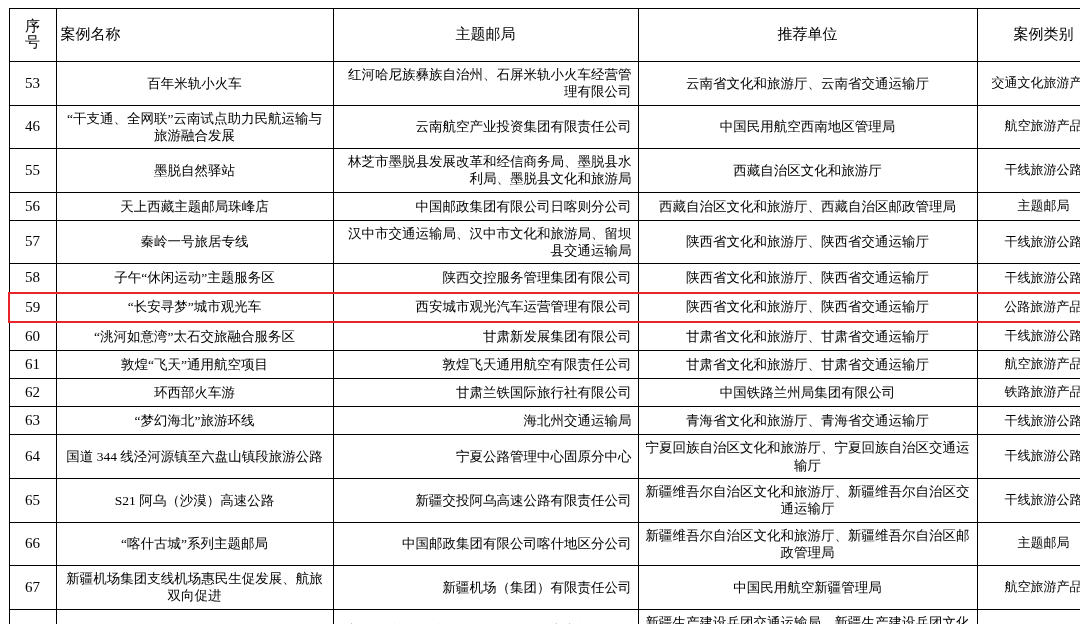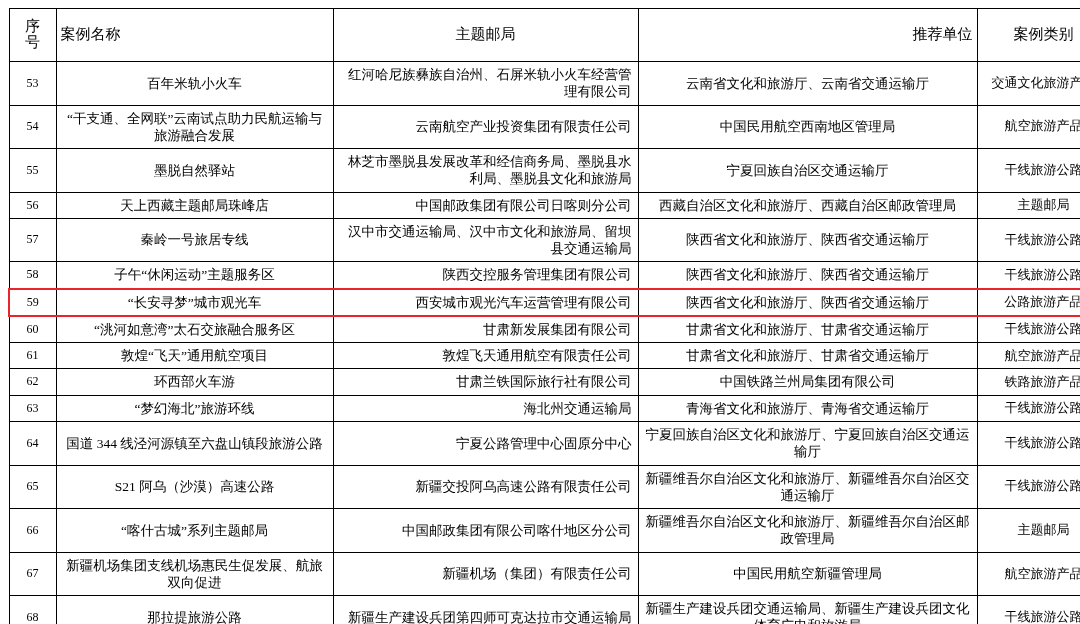--- a/index.html
+++ b/index.html
@@ -40,21 +40,21 @@
     font-weight: normal;
     font-size: 15px;
     padding: 6px 4px;
     height: 40px;
   }
   .col-num   { width: 38px;  text-align: center; }
   .col-name  { width: 268px; text-align: center; }
   .col-apply { width: 296px; text-align: right; }
   .col-recom { width: 330px; text-align: center; }
   .col-type  { width: 124px; text-align: center; }
-  td.col-num { font-size: 12px; }
+  td.col-num { font-size: 15px; }
   td.col-type { font-size: 13px; }
   .hdr-num { letter-spacing: 0; line-height: 1.05; }
   .hdr-num span { display: block; }
   tr.highlight > td {
     border-top: 2px solid #e8252a;
     border-bottom: 2px solid #e8252a;
   }
   tr.highlight > td:first-child {
     border-left: 2px solid #e8252a;
   }
@@ -70,44 +70,44 @@
     <thead>
       <tr>
         <th class="col-num">
           <span class="hdr-num">
             <span>序</span>
             <span>号</span>
           </span>
         </th>
         <th class="col-name" style="text-align:left;">案例名称</th>
         <th class="col-apply" style="text-align:center;">主题邮局</th>
-        <th class="col-recom" style="text-align:right;margin-left:48px;">推荐单位</th>
+        <th class="col-recom" style="text-align:center;margin-left:48px;">推荐单位</th>
         <th class="col-type">案例类别</th>
       </tr>
     </thead>
     <tbody id="table-body">
         <tr>
           <td class="col-num">53</td>
           <td class="col-name">百年米轨小火车</td>
           <td class="col-apply">红河哈尼族彝族自治州、石屏米轨小火车经营管理有限公司</td>
           <td class="col-recom">云南省文化和旅游厅、云南省交通运输厅</td>
           <td class="col-type">交通文化旅游产品</td>
         </tr>
         <tr>
-          <td class="col-num">54</td>
+          <td class="col-num">46</td>
           <td class="col-name">“干支通、全网联”云南试点助力民航运输与旅游融合发展</td>
           <td class="col-apply">云南航空产业投资集团有限责任公司</td>
           <td class="col-recom">中国民用航空西南地区管理局</td>
           <td class="col-type">航空旅游产品</td>
         </tr>
         <tr>
           <td class="col-num">55</td>
           <td class="col-name">墨脱自然驿站</td>
           <td class="col-apply">林芝市墨脱县发展改革和经信商务局、墨脱县水利局、墨脱县文化和旅游局</td>
-          <td class="col-recom">宁夏回族自治区交通运输厅</td>
+          <td class="col-recom">西藏自治区文化和旅游厅</td>
           <td class="col-type">干线旅游公路</td>
         </tr>
         <tr>
           <td class="col-num">56</td>
           <td class="col-name">天上西藏主题邮局珠峰店</td>
           <td class="col-apply">中国邮政集团有限公司日喀则分公司</td>
           <td class="col-recom">西藏自治区文化和旅游厅、西藏自治区邮政管理局</td>
           <td class="col-type">主题邮局</td>
         </tr>
         <tr>

